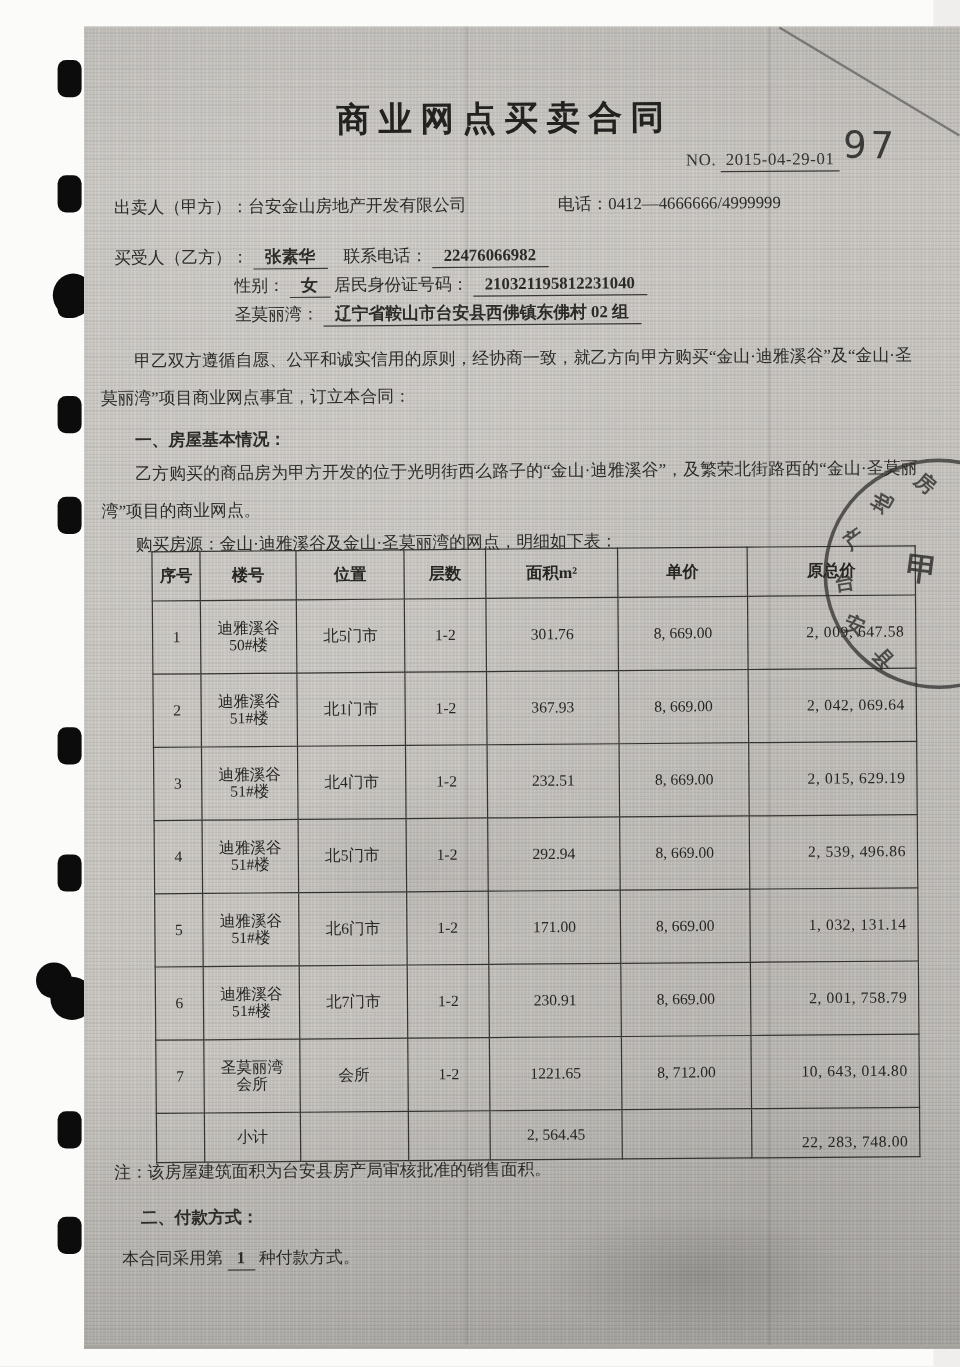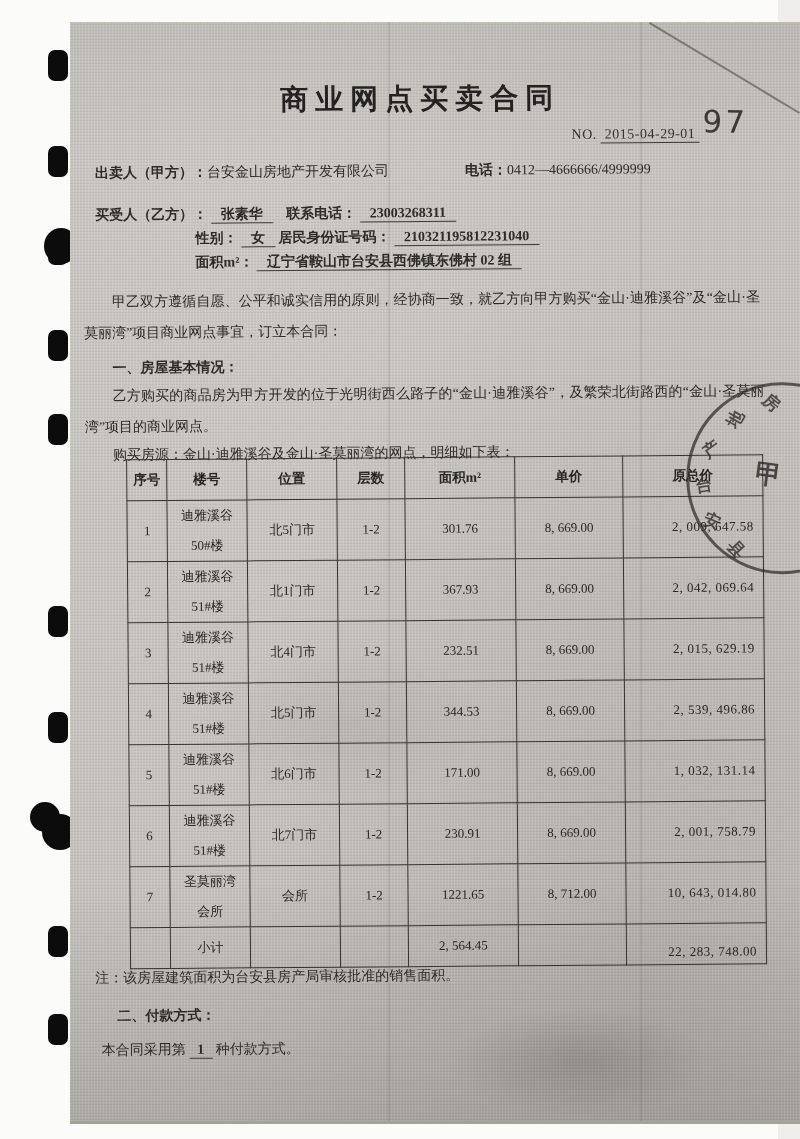--- a/index.html
+++ b/index.html
@@ -31,31 +31,31 @@
   .punch{position:absolute;left:48px;width:20px;height:31px;border-radius:7px;background:#0c0c0c;}
   .blob{position:absolute;border-radius:50%;background:#0c0c0c;}
   
   .abs{position:absolute;}
   .title{left:0;top:58px;width:100%;text-align:center;font-size:28px;font-weight:bold;letter-spacing:7px;color:#232220;}
   .docline{left:505px;top:106px;font-size:14px;letter-spacing:.5px;color:#33322f;white-space:nowrap;}
   .docline .u{border-bottom:1.5px solid #3a3936;padding:0 4px 1px 4px;}
   .pageno{left:636px;top:84px;font-family:"DejaVu Sans",sans-serif;font-size:31px;color:#3b3a38;letter-spacing:3px;transform:rotate(1.5deg);}
   .fldline{font-size:14px;white-space:nowrap;color:#2c2b28;}
   .uv{border-bottom:1.5px solid #3a3936;padding:0 10px 1px 10px;font-weight:bold;}
-  .lbl{font-weight:bold;}
+  .lbl{font-weight:normal;}
   .para{font-size:14px;line-height:31px;text-align:justify;color:#2c2b28;}
   .indent{text-indent:2em;}
   .bold{font-weight:bold;}
   
   table.grid{position:absolute;left:57px;top:435px;width:636px;border-collapse:collapse;table-layout:fixed;}
   table.grid td{border:1.6px solid #34332f;font-size:13px;text-align:center;color:#272623;padding:0 2px;}
   table.grid tr.hdr td{height:40px;font-weight:bold;font-size:13.5px;}
   table.grid tr.row td{height:60px;}
   table.grid tr.sub td{height:32px;}
-  .bld{white-space:pre-line;line-height:30px;margin-top:24px;}
+  .bld{white-space:pre-line;line-height:14px;margin-top:24px;}
   .money{text-align:right !important;padding-right:9px !important;letter-spacing:.5px;}
   .raised{transform:translateY(-4px);display:inline-block;margin-top:24px;}
   
   .seal{position:absolute;left:617px;top:363px;width:186px;height:186px;border:3px solid rgba(43,42,40,.72);border-radius:50%;}
   .seal span{position:absolute;font-size:17px;font-weight:bold;color:rgba(43,42,40,.78);}
   .seal .c0{left:74px;top:6px;transform:rotate(40deg);}
   .seal .c1{left:38px;top:22px;transform:rotate(-60deg);}
   .seal .c2{left:14px;top:52px;transform:rotate(-35deg);}
   .seal .c3{left:6px;top:88px;transform:rotate(-8deg);}
   .seal .c4{left:14px;top:124px;transform:rotate(22deg);}
@@ -102,30 +102,30 @@
       <span class="lbl">出卖人（甲方）：</span><span>台安金山房地产开发有限公司</span>
     </div>
     <div class="abs fldline" style="left:398px;top:140px;">
       <span class="lbl">电话：</span><span>0412—4666666/4999999</span>
     </div>
 
     <div class="abs fldline" style="left:28px;top:182px;">
       <span class="lbl">买受人（乙方）：</span>
       <span class="uv">张素华</span>
       <span class="lbl" style="margin-left:10px;">联系电话：</span>
-      <span class="uv">23003268311</span>
+      <span class="uv">22476066982</span>
     </div>
     <div class="abs fldline" style="left:128px;top:206px;">
       <span class="lbl">性别：</span>
       <span class="uv">女</span>
       <span class="lbl" style="">居民身份证号码：</span>
       <span class="uv">210321195812231040</span>
     </div>
     <div class="abs fldline" style="left:128px;top:230px;">
-      <span class="lbl">面积m²：</span>
+      <span class="lbl">圣莫丽湾：</span>
       <span class="uv">辽宁省鞍山市台安县西佛镇东佛村 02 组</span>
     </div>
 
     <div class="abs para indent" style="left:16px;top:262px;width:676px;">甲乙双方遵循自愿、公平和诚实信用的原则，经协商一致，就乙方向甲方购买“金山·迪雅溪谷”及“金山·圣莫丽湾”项目商业网点事宜，订立本合同：</div>
     <div class="abs para indent bold" style="left:16px;top:328px;width:676px;">一、房屋基本情况：</div>
     <div class="abs para indent" style="left:16px;top:356px;width:680px;">乙方购买的商品房为甲方开发的位于光明街西么路子的“金山·迪雅溪谷”，及繁荣北街路西的“金山·圣莫丽湾”项目的商业网点。</div>
     <div class="abs para indent" style="left:16px;top:415px;width:676px;">购买房源：金山·迪雅溪谷及金山·圣莫丽湾的网点，明细如下表：</div>
 
     <table class="grid">
       <colgroup>
@@ -176,21 +176,21 @@
         <td>232.51</td>
         <td>8, 669.00</td>
         <td class="money">2, 015, 629.19</td>
       </tr>
       <tr class="row">
         <td>4</td>
         <td class="bld">迪雅溪谷
 51#楼</td>
         <td>北5门市</td>
         <td>1-2</td>
-        <td>344.53</td>
+        <td>292.94</td>
         <td>8, 669.00</td>
         <td class="money">2, 539, 496.86</td>
       </tr>
       <tr class="row">
         <td>5</td>
         <td class="bld">迪雅溪谷
 51#楼</td>
         <td>北6门市</td>
         <td>1-2</td>
         <td>171.00</td>

